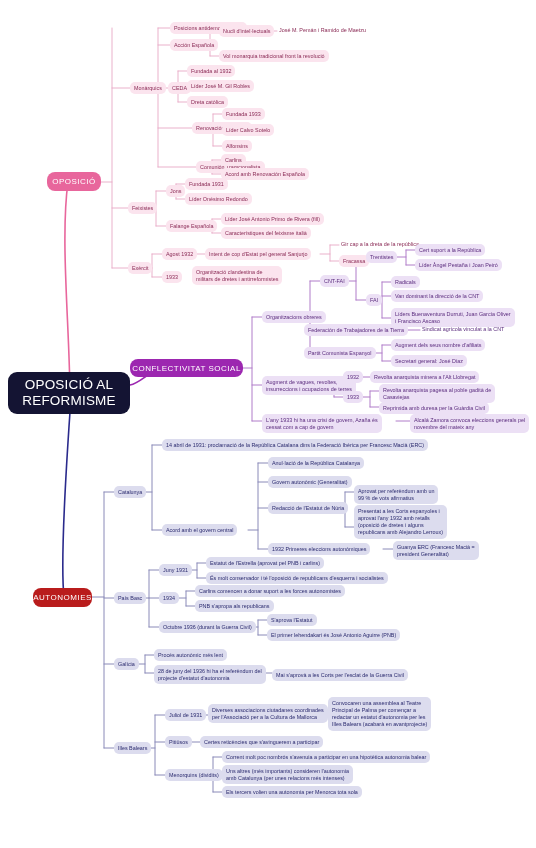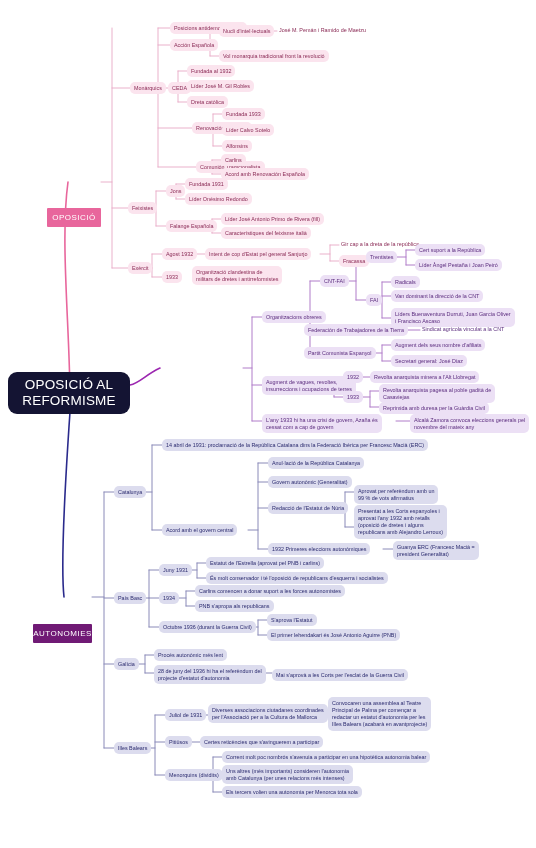--- a/index.html
+++ b/index.html
@@ -16,27 +16,27 @@
   
   .root{
     background:#141433;color:#ffffff;border-radius:9px;
     font-size:13.5px;line-height:16px;font-weight:400;
     text-align:center;padding:9px 4px;letter-spacing:.2px;
     display:flex;align-items:center;justify-content:center;
   }
 
   
   .branch{
-    border-radius:1px;color:#ffffff;font-size:8px;letter-spacing:.5px;
+    border-radius:8px;color:#ffffff;font-size:8px;letter-spacing:.5px;
     text-align:center;padding:4px 8px;white-space:nowrap;
-    display:flex;align-items:center;justify-content:center;margin-top:36px;
+    display:flex;align-items:center;justify-content:center;
   }
   .br-pink{background:#e8669c;}
   .br-purple{background:#9c27b0;}
-  .br-navy{background:#701a75;}
+  .br-navy{background:#b91c1c;}
 
   
   .lf{
     border-radius:5px;font-size:5.4px;line-height:7.2px;
     padding:2.5px 4px;white-space:pre-line;
   }
   .pink{background:#fbe4ee;color:#8a2a55;}
   .purple{background:#ece0f5;color:#5b2c7e;}
   .navy{background:#dcdcee;color:#2a2a6e;}
   .plain-pink{background:transparent;color:#8a2a55;padding:1px 2px;}
@@ -213,20 +213,21 @@
       <path d="M213,757 L222,757" stroke="#8a8ab8" stroke-width="1"></path>
       <path d="M213,774 L222,774" stroke="#8a8ab8" stroke-width="1"></path>
       <path d="M213,792 L222,792" stroke="#8a8ab8" stroke-width="1"></path>
     </g>
   </svg>
 
   <div class="node root" style="left:8px;top:372px;width:122px;height:42px;">OPOSICIÓ AL
 REFORMISME</div>
 
   <div class="node branch br-pink" style="left:47px;top:172px;width:54px;height:19px;">OPOSICIÓ</div>
+  <div class="node branch br-purple" style="left:130px;top:359px;width:113px;height:18px;">CONFLECTIVITAT SOCIAL</div>
   <div class="node branch br-navy" style="left:33px;top:588px;width:59px;height:19px;">AUTONOMIES</div>
 
   <div class="node lf pink" style="left:130px;top:82px;">Monàrquics</div>
 
   <div class="node lf pink" style="left:170px;top:22px;">Posicions antidemocràtiques</div>
 
   <div class="node lf pink" style="left:170px;top:39px;">Acción Española</div>
   <div class="node lf pink" style="left:219px;top:25px;">Nucli d'intel·lectuals</div>
   <div class="node lf plain-pink" style="left:277px;top:26px;">José M. Pemán i Ramido de Maetzu</div>
   <div class="node lf pink" style="left:219px;top:50px;">Vol monarquia tradicional front la revolució</div>

